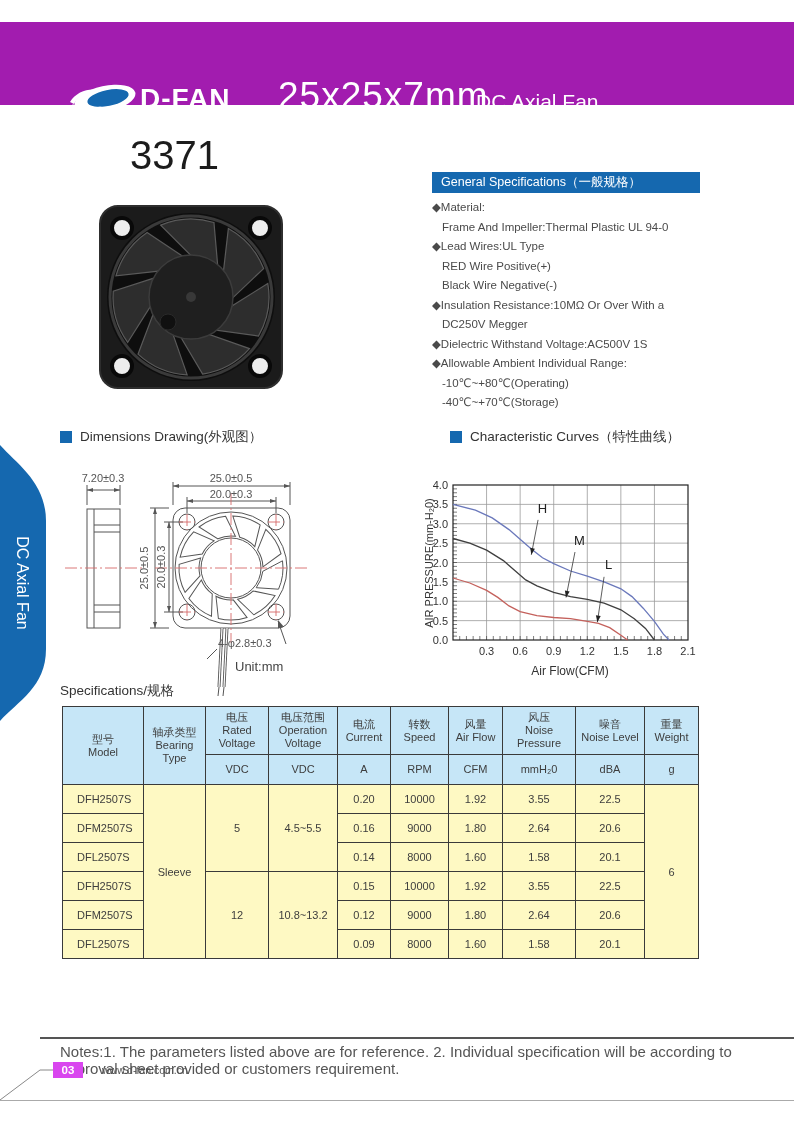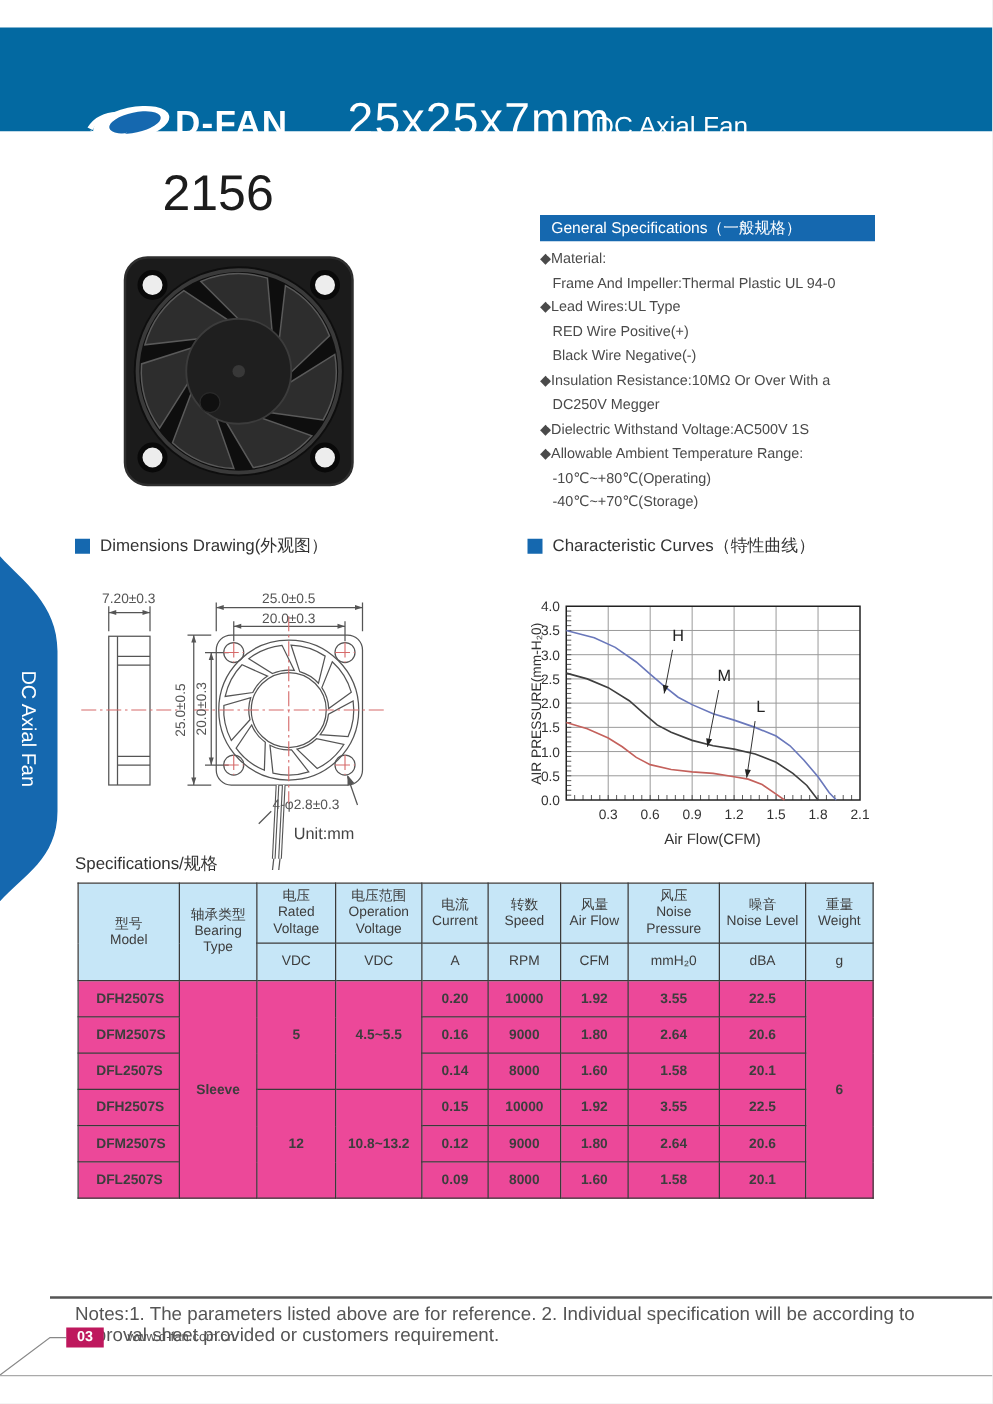--- a/index.html
+++ b/index.html
@@ -1,19 +1,19 @@
 <!DOCTYPE html>
 <html><head>
 <meta charset="utf-8">
 <style>
   html,body{margin:0;padding:0;background:#e8e8e8;}
   #page{position:relative;width:794px;height:1123px;background:#ffffff;overflow:hidden;
         font-family:"Liberation Sans","DejaVu Sans",sans-serif;margin:0 auto;}
   
-  .top-band{position:absolute;left:0;top:22px;width:794px;height:83px;background:#0369a1;}
+  .top-band{position:absolute;left:0;top:22px;width:794px;height:83px;background:#a21caf;}
   .logo-wrap{position:absolute;left:68px;top:60px;display:flex;align-items:center;}
   .logo-text{color:#fff;font-size:28px;font-weight:bold;letter-spacing:1px;margin-left:2px;}
   .hdr-title{position:absolute;left:278px;top:53px;color:#fff;font-size:37px;letter-spacing:1px;}
   .hdr-sub{position:absolute;left:476px;top:68px;color:#fff;font-size:21px;}
   
   .model-title{position:absolute;left:130px;top:133px;font-size:40px;color:#1c1c1c;}
   
   .side-tab{position:absolute;left:0;top:443px;width:48px;height:280px;}
   .side-tab-label{position:absolute;left:0;top:443px;width:44px;height:280px;display:flex;align-items:center;justify-content:center;}
   .side-tab-label span{transform:rotate(90deg);white-space:nowrap;color:#fff;font-size:16px;}
@@ -27,26 +27,26 @@
   .section-title{position:absolute;height:18px;display:flex;align-items:center;}
   .sq-bullet{width:12px;height:12px;background:#1568af;display:inline-block;margin-right:8px;}
   .section-title .txt{font-size:13.5px;color:#333;}
   
   .spec-table{position:absolute;left:62px;top:706px;border-collapse:collapse;table-layout:fixed;width:636px;}
   .spec-table th,.spec-table td{border:1px solid #3a3a3a;font-weight:normal;text-align:center;
       font-size:11px;color:#3d3d3d;padding:0;}
   .spec-table thead th{background:#c6e6f7;white-space:pre-line;line-height:13px;}
   .spec-table .hrow1 th{height:47px;}
   .spec-table .hrow2 th{height:29px;}
-  .spec-table tbody td{height:28px;background:#ec4899;font-weight:bold;}
+  .spec-table tbody td{height:28px;background:#fef9c3;}
   .spec-table td.model-cell{text-align:left;padding-left:14px;}
   
   .foot-line1{position:absolute;left:40px;top:1037px;width:754px;height:2px;background:#555;}
   .notes{position:absolute;left:60px;top:1043px;width:720px;font-size:15px;color:#555;}
-  .pageno{position:absolute;left:53px;top:1062px;width:30px;height:16px;background:#be185d;color:#fff;
+  .pageno{position:absolute;left:53px;top:1062px;width:30px;height:16px;background:#d946ef;color:#fff;
           font-size:11.5px;font-weight:bold;text-align:center;line-height:16px;}
   .site{position:absolute;left:102px;top:1064px;font-size:10.5px;color:#555;}
   .foot-line2{position:absolute;left:0;top:1100px;width:794px;height:1px;background:#aaa;}
   .chart-svg{position:absolute;left:424px;top:453px;}
   .dims-svg{position:absolute;left:55px;top:455px;}
   .fan-photo{position:absolute;left:96px;top:202px;}
   .tick{font-size:11px;fill:#333;}
   .curve-label{font-size:13px;fill:#222;}
   .dimtxt{font-size:11px;fill:#555;}
   .unittxt{font-size:13px;fill:#444;}
@@ -63,21 +63,21 @@
         <ellipse cx="40" cy="16" rx="21" ry="8" transform="rotate(-12 40 16)" fill="#1568af"></ellipse>
         <path d="M2,20 C8,10 20,6 30,8 C18,10 10,14 6,22 Z" fill="#ffffff"></path>
         <path d="M4,22 C12,26 24,27 34,24 C24,30 10,30 4,22 Z" fill="#ffffff"></path>
       </svg>
       <span class="logo-text">D-FAN</span>
     </div>
     <div class="hdr-title">25x25x7mm</div>
     <div class="hdr-sub">DC Axial Fan</div>
   </div>
 
-  <div class="model-title">2156</div>
+  <div class="model-title">3371</div>
 
   <svg class="fan-photo" width="190" height="190" viewBox="0 0 190 190">
     <rect x="4" y="4" width="182" height="182" rx="18" fill="#1b1b1b" stroke="#2e2e2e" stroke-width="2"></rect>
     <circle cx="95" cy="95" r="84" fill="#0e0e0e"></circle>
     <circle cx="95" cy="95" r="81" fill="none" stroke="#3a3a3a" stroke-width="3"></circle>
     <g>
       <g id="blade-photo">
         <path d="M171.8,81.5 A78,78 0 0 1 162.5,134 L117.9,127.8 A40,40 0 0 0 133.6,105.4 Z" fill="#2d2d2d" stroke="#5a5a5a" stroke-width="1.2"></path>
       </g>
       <use href="#blade-photo" transform="rotate(51.4 95 95)"></use>
@@ -101,30 +101,30 @@
   <div class="gs-header">General Specifications（一般规格）</div>
   <div class="gs-list">
     <div class="gs-line">◆Material:</div>
     <div class="gs-line cont">Frame And Impeller:Thermal Plastic UL 94-0</div>
     <div class="gs-line">◆Lead Wires:UL Type</div>
     <div class="gs-line cont">RED Wire Positive(+)</div>
     <div class="gs-line cont">Black Wire Negative(-)</div>
     <div class="gs-line">◆Insulation Resistance:10MΩ Or Over With a</div>
     <div class="gs-line cont">DC250V Megger</div>
     <div class="gs-line">◆Dielectric Withstand Voltage:AC500V 1S</div>
-    <div class="gs-line">◆Allowable Ambient Temperature Range:</div>
+    <div class="gs-line">◆Allowable Ambient Individual Range:</div>
     <div class="gs-line cont">-10℃~+80℃(Operating)</div>
     <div class="gs-line cont">-40℃~+70℃(Storage)</div>
   </div>
 
   <div class="section-title" style="left:60px;top:428px;">
     <span class="sq-bullet"></span>
     <span class="txt">Dimensions Drawing(外观图）</span>
   </div>
-  <div class="section-title" style="left:412px;top:428px;padding-left:10px;">
+  <div class="section-title" style="left:440px;top:428px;padding-left:10px;">
     <span class="sq-bullet"></span>
     <span class="txt">Characteristic Curves（特性曲线）</span>
   </div>
   <div class="section-title" style="left:60px;top:682px;flex-direction:column;">
     <span class="sq-bullet"></span>
     <span class="txt">Specifications/规格</span>
   </div>
 
   <svg class="dims-svg" width="350" height="250" viewBox="0 0 350 250">
     <g stroke="#555" stroke-width="1" fill="none">

